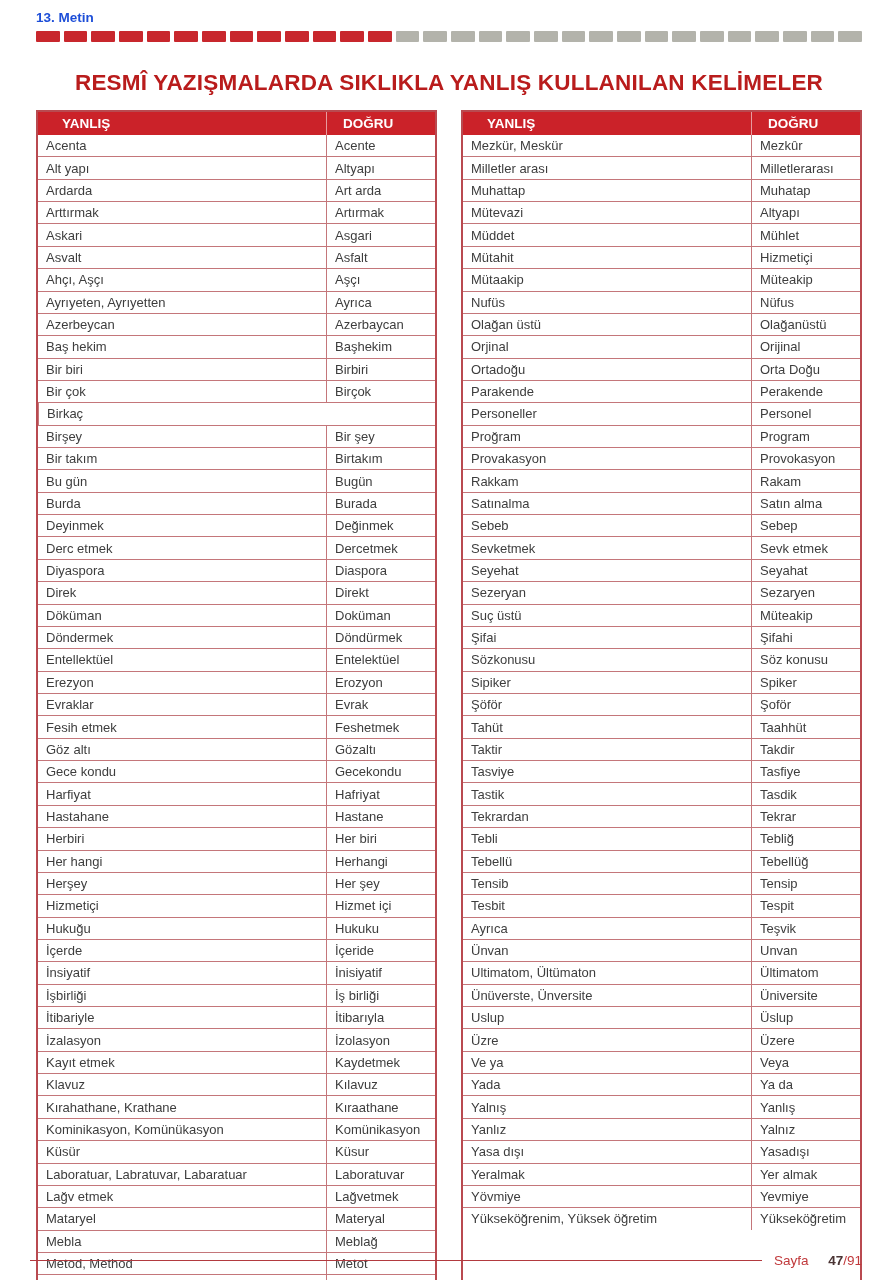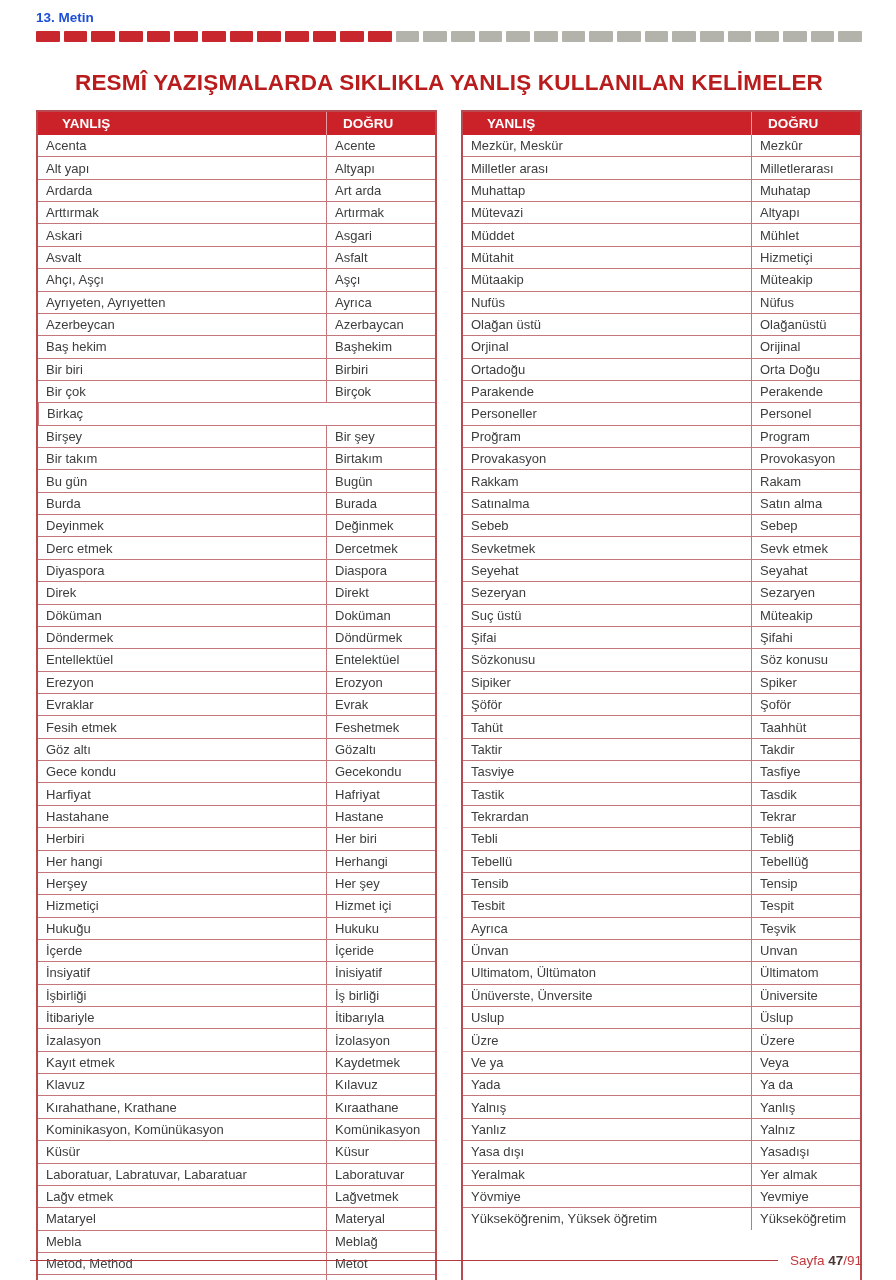--- a/index.html
+++ b/index.html
@@ -45,21 +45,21 @@
   .tbody .tr:first-of-type{border-top:none;}
   .td{display:flex;align-items:center;box-sizing:border-box;white-space:nowrap;overflow:hidden;}
   .td-wrong{width:288px;padding-left:8px;}
   .td-correct{flex:1;padding-left:8px;border-left:1px solid #c4767a;}
   .footer{
     position:absolute;left:30px;right:34px;bottom:12px;
     display:flex;align-items:center;gap:12px;
   }
   .footer-line{flex:1;border-top:1.5px solid #b23a3f;height:0;}
   .footer-text{font-size:13.5px;color:#c0393b;white-space:nowrap;}
-  .footer-text .pg-cur{font-weight:bold;color:#4a3434;}
+  .footer-text .pg-cur{font-weight:bold;color:#4a3434;margin-left:16px;}
 </style>
 </head>
 <body>
 
 <div class="content">
 
   <div class="lesson-label">13. Metin</div>
 
   <div class="progress">
       <div class="seg seg-done"></div>

